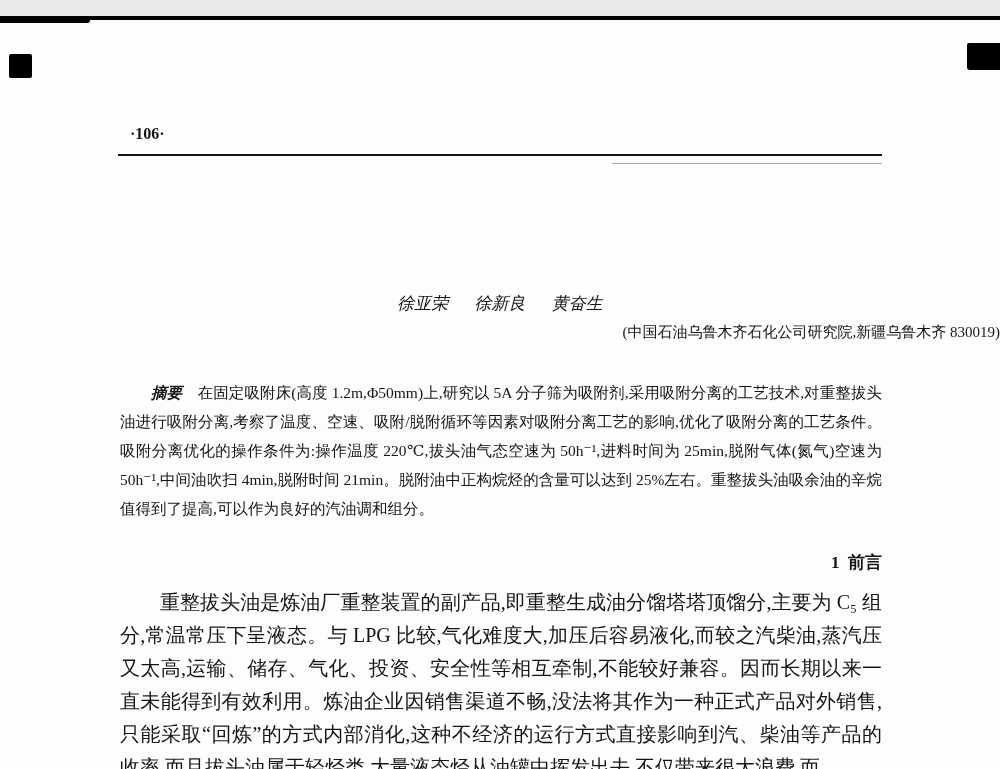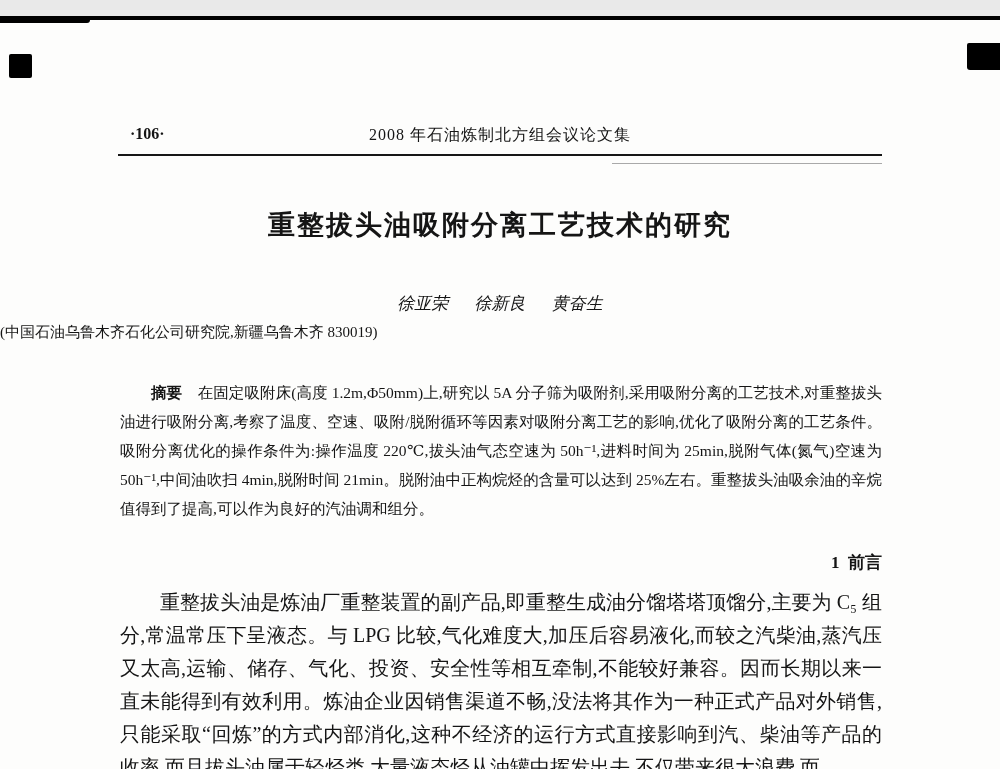--- a/index.html
+++ b/index.html
@@ -31,30 +31,30 @@
     position:absolute; top:191px; left:0; width:100%;
     text-align:center; font-size:27px; font-weight:bold; letter-spacing:2px;
   }
   .authors {
     position:absolute; top:276px; left:0; width:100%;
     text-align:center; font-size:17px;
   }
   .authors .author { margin:0 11px;font-style:italic; }
   .affiliation {
     position:absolute; top:307px; left:0; width:100%;
-    text-align:left; font-size:15px;
+    text-align:right; font-size:15px;
   }
 
   .content { position:absolute; top:362px; left:120px; width:762px; }
 
   .abstract {
     font-size:15.5px; line-height:29px;
     text-align:justify; text-indent:2em;
   }
-  .abstract .label, .keywords .label { font-weight:bold; margin-right:1em; }
+  .abstract .label, .keywords .label { font-weight:bold; margin-right:1em;font-style:italic; }
   .keywords {
     font-size:15.5px; line-height:29px;
     text-indent:2em; white-space:pre-wrap;
   }
   .section-heading {
     margin-top:28px;
     font-size:17px; font-weight:bold;
     white-space:pre-wrap;
     text-align:right;
   }
@@ -69,26 +69,24 @@
 
 <div class="page">
 
   <div class="artifact artifact-top-edge"></div>
   <div class="artifact artifact-top-left-thick"></div>
   <div class="artifact artifact-left-blob"></div>
   <div class="artifact artifact-right-blob"></div>
 
   <div class="header">
     <span class="page-num">·106·</span>
-    <span class="proc-title">2008 年石油炼制北方组会议论文集</span>
   </div>
   <div class="header-rule"></div>
   <div class="header-rule-frag"></div>
 
-  <h1 class="title">重整拔头油吸附分离工艺技术的研究</h1>
 
   <div class="authors">
     <span class="author">徐亚荣</span>
     <span class="author">徐新良</span>
     <span class="author">黄奋生</span>
   </div>
 
   <div class="affiliation">(中国石油乌鲁木齐石化公司研究院,新疆乌鲁木齐  830019)</div>
 
   <div class="content">

